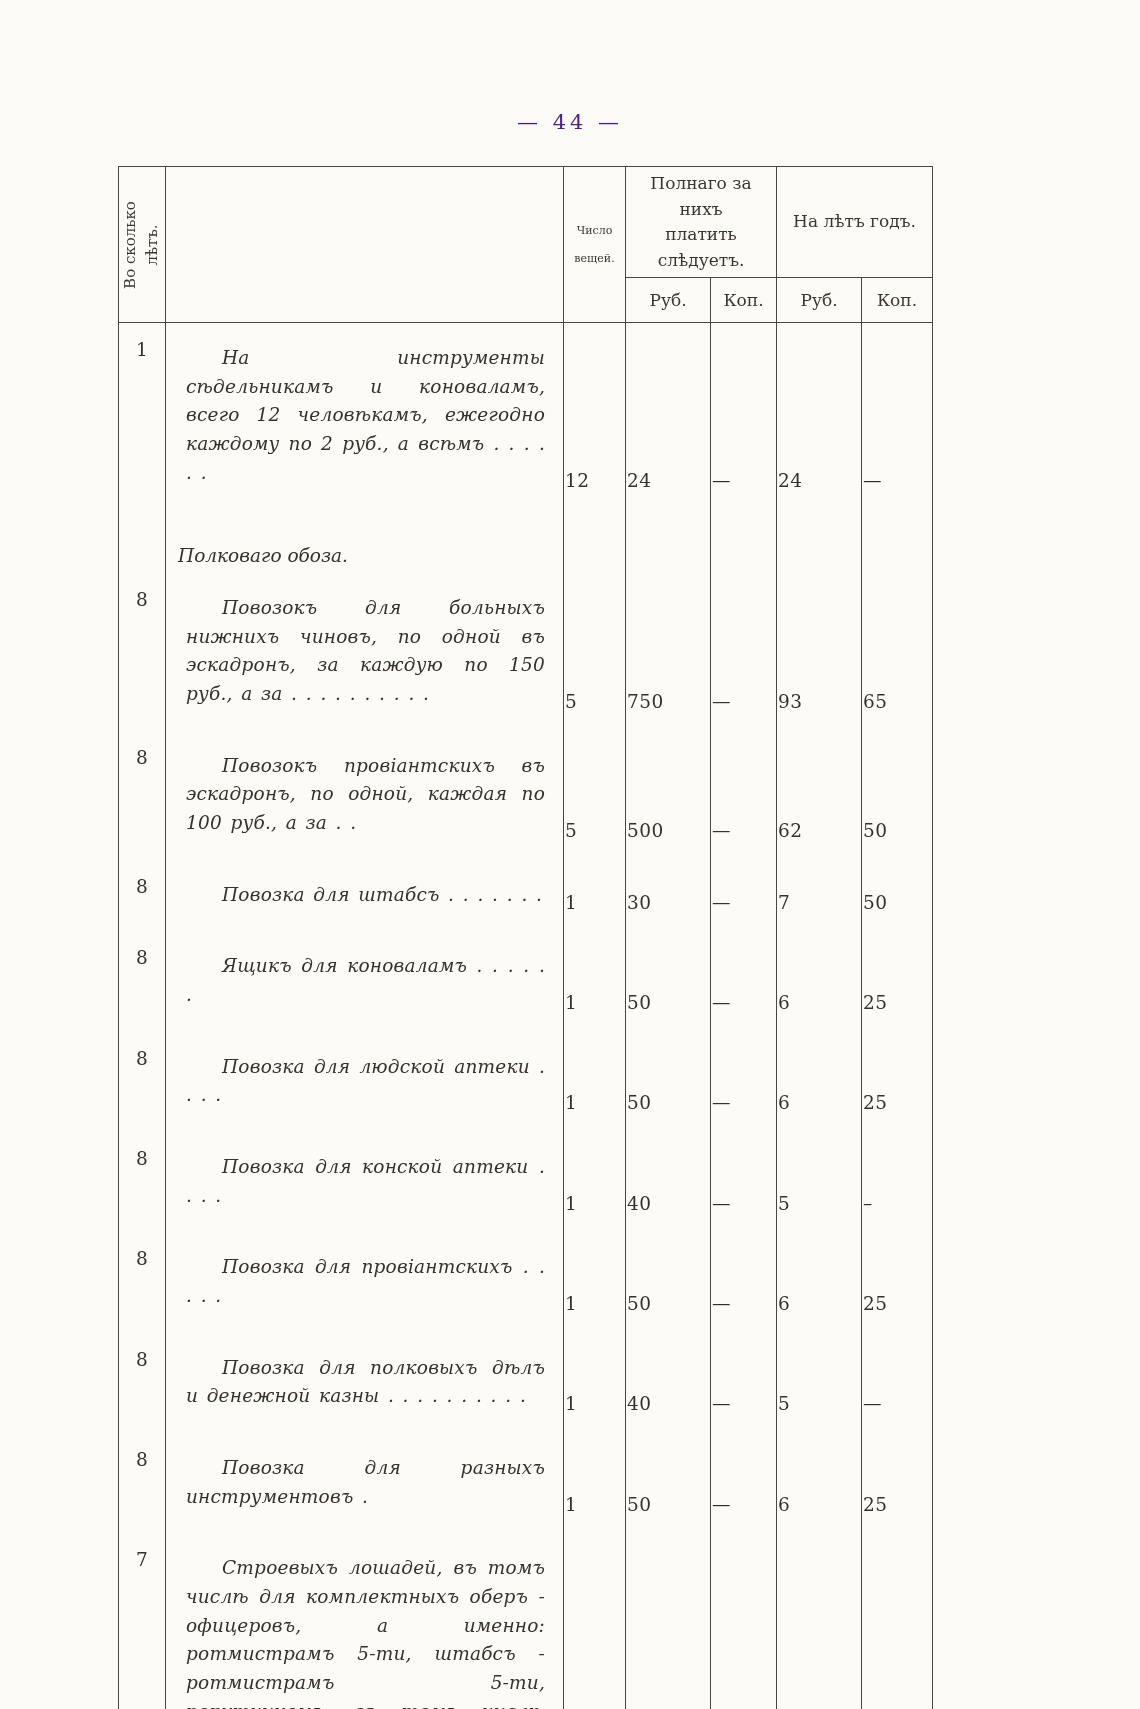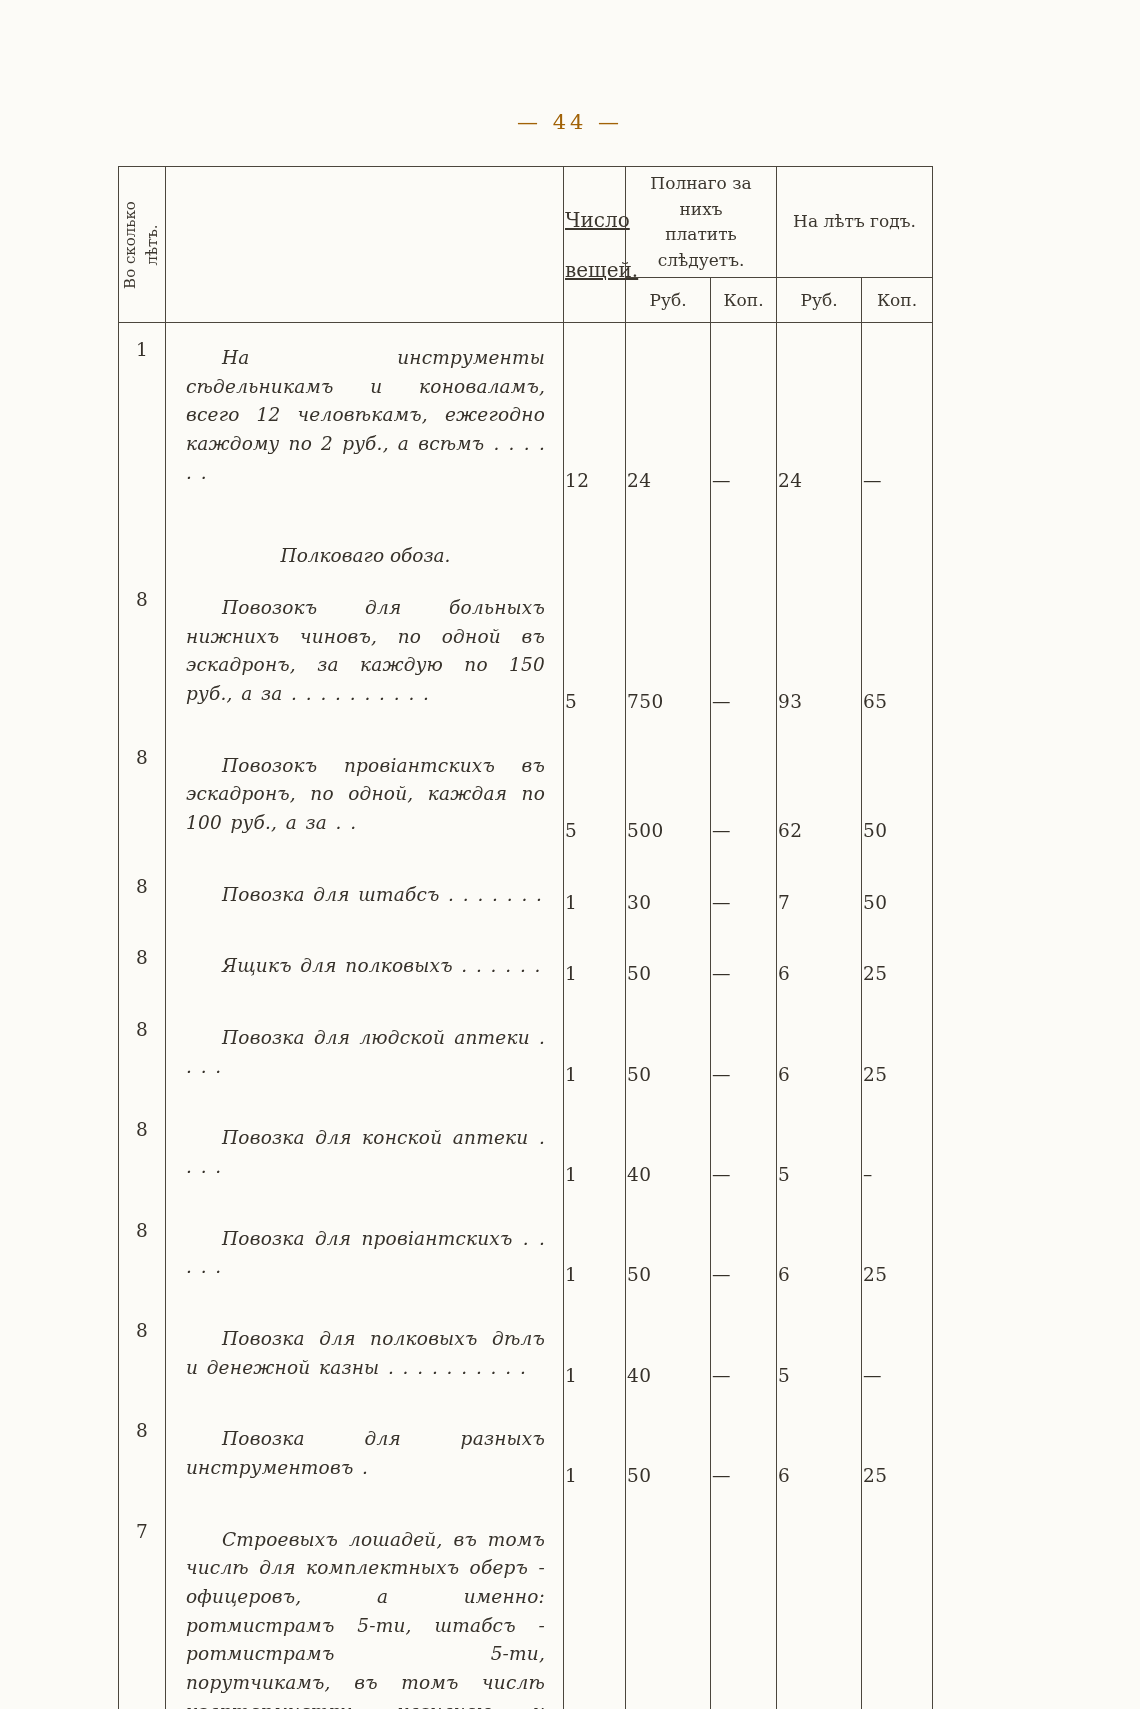--- a/index.html
+++ b/index.html
@@ -11,21 +11,21 @@
     background: #fcfbf7;
     color: #36312a;
     font-family: "DejaVu Serif", "Liberation Serif", serif;
     overflow: hidden;
   }
   .page-number {
     padding-top: 110px;
     text-align: center;
     font-size: 21px;
     letter-spacing: 4px;
-    color: #a16207;
+    color: #4c1d95;
   }
   table.main-table {
     border-collapse: collapse;
     table-layout: fixed;
     width: 814px;
     margin-left: 118px;
     margin-top: 32px;
     border: 1.4px solid #4b463d;
     border-bottom: 0;
   }
@@ -53,21 +53,21 @@
   .vert {
     position: absolute;
     top: 50%; left: 50%;
     transform: translate(-50%, -50%) rotate(-90deg);
     white-space: pre-line;
     width: 104px;
     text-align: center;
     font-size: 15px;
     line-height: 1.45;
   }
-  .th-count { white-space: pre-line; line-height: 2.5; font-size: 20px; text-decoration: underline; }
+  .th-count { white-space: pre-line; line-height: 2.5; font-size: 11px; }
 
   tbody td { font-size: 18.5px; line-height: 1.55; }
   .td-years {
     text-align: center;
     vertical-align: top;
     padding-top: 13px;
   }
   .td-desc { vertical-align: top; padding: 13px 10px 14px 12px; }
   .desc {
     margin: 8px;
@@ -77,21 +77,20 @@
     letter-spacing: 0.2px;
     font-style: italic;
   }
   .td-num {
     text-align: left;
     vertical-align: bottom;
     padding-bottom: 14px;
     letter-spacing: 0.5px;
   }
   .section-heading {
-    text-align: center;
     font-style: italic;
     font-size: 18.5px;
     padding: 20px 0 2px 0;
   }
   .section-row td { padding-bottom: 0; }
 </style>
 </head>
 <body>
 
 <div class="page">
@@ -185,21 +184,21 @@
     <td class="td-num">1</td>
     <td class="td-num">30</td>
     <td class="td-num">—</td>
     <td class="td-num">7</td>
     <td class="td-num">50</td>
   </tr>
 
   <tr class="item-row">
     <td class="td-years">8</td>
     <td class="td-desc">
-      <p class="desc">Ящикъ для полковыхъ . . . . . .</p>
+      <p class="desc">Ящикъ для коноваламъ . . . . . .</p>
     </td>
     <td class="td-num">1</td>
     <td class="td-num">50</td>
     <td class="td-num">—</td>
     <td class="td-num">6</td>
     <td class="td-num">25</td>
   </tr>
 
   <tr class="item-row">
     <td class="td-years">8</td>

